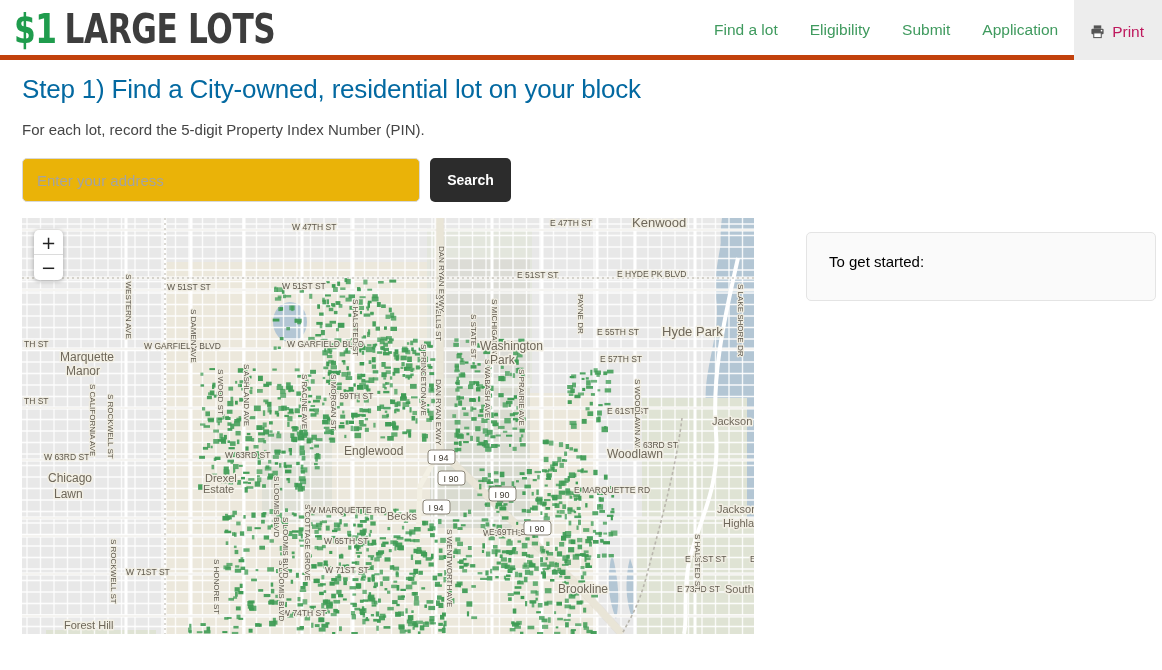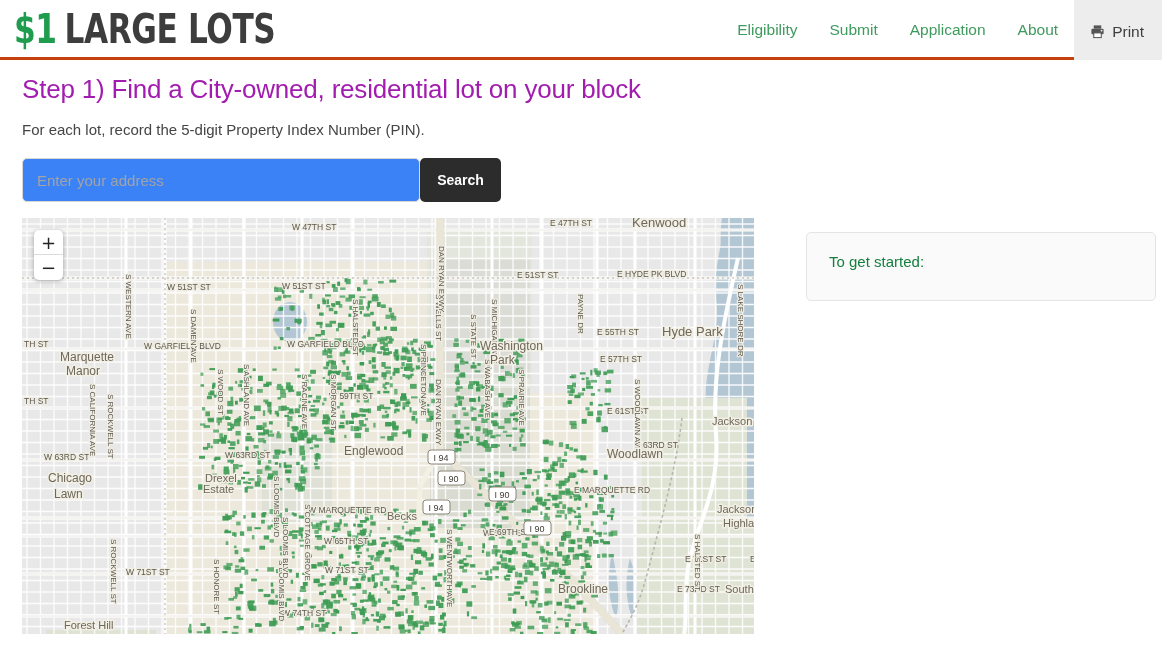--- a/index.html
+++ b/index.html
@@ -9,21 +9,21 @@
     overflow: hidden;
     background: #ffffff;
     font-family: "Liberation Sans", sans-serif;
     color: #3b3b3b;
   }
 
   
   #header {
     position: relative;
     height: 60px;
-    border-bottom: 3px solid #c2410c;
+    border-bottom: 5px solid #c2410c;
     background: #fff;
   }
   #logo {
     position: absolute;
     left: 14px; top: 4px;
     font-family: "DejaVu Sans", sans-serif;
     font-weight: bold;
     font-size: 40px;
     letter-spacing: -0.5px;
     line-height: 50px;
@@ -51,33 +51,33 @@
     text-decoration: none;
     cursor: pointer;
     white-space: nowrap;
   }
   #print-btn {
     display: flex;
     align-items: center;
     gap: 7px;
     padding: 3px 18px 0 16px;
     background: #ededed;
-    color: #404040;
+    color: #be185d;
     font-size: 15.5px;
     cursor: pointer;
     white-space: nowrap;
   }
   #print-btn svg { display: block; }
 
   
   #page { padding: 14px 0 0 22px; }
   #page-title {
     font-size: 26px;
     font-weight: normal;
-    color: #a21caf;
+    color: #0369a1;
     margin: 0 0 14px 0;
     letter-spacing: -0.2px;
   }
   .intro-line {
     font-size: 15px;
     color: #454545;
     line-height: 21px;
     margin: 0;
   }
   .intro-line b { font-weight: normal; margin-top: 44px; }
@@ -92,25 +92,25 @@
   #search-input {
     width: 398px;
     height: 44px;
     border: 1px solid #d8d8d8;
     border-radius: 5px;
     padding: 12px 14px;
     font-size: 15px;
     font-family: "Liberation Sans", sans-serif;
     color: #3b3b3b;
     outline: none;
-    background: #3b82f6;
+    background: #eab308;
   }
   #search-input::placeholder { color: #a3a3a3; }
   #search-button {
-    margin-left: 0;
+    margin-left: 10px;
     width: 81px;
     height: 44px;
     background: #2c2c2c;
     color: #fff;
     border: none;
     border-radius: 5px;
     font-size: 14px;
     font-weight: bold;
     font-family: "Liberation Sans", sans-serif;
     cursor: pointer;
@@ -158,45 +158,45 @@
     position: absolute;
     left: 784px; top: 14px;
     width: 350px;
     background: #fafafa;
     border: 1px solid #e4e4e4;
     border-radius: 5px;
     padding: 20px 20px 20px 22px;
   }
   #panel-heading {
     font-size: 15px;
-    color: #15803d;
+    color: #000000;
     margin: 0 0 10px 0;
   }
   #panel-list {
     margin: 0;
     padding-left: 26px;
     font-size: 15px;
     color: #444;
     line-height: 25px;
   }
   #panel-list li { padding-left: 4px; }
 </style>
 </head>
 <body>
 
 <div id="header">
   <div id="logo">
     <span class="dollar">$1</span><span class="lots">LARGE LOTS</span>
   </div>
 
   <nav id="nav">
+    <a class="nav-link">Find a lot</a>
     <a class="nav-link">Eligibility</a>
     <a class="nav-link">Submit</a>
     <a class="nav-link">Application</a>
-    <a class="nav-link">About</a>
     <div id="print-btn">
       <span>
         <svg width="15" height="15" viewBox="0 0 16 16">
           <rect x="4" y="1.5" width="8" height="3.5" fill="#555"></rect>
           <rect x="1.5" y="5" width="13" height="6" rx="1.2" fill="#555"></rect>
           <rect x="4" y="9.5" width="8" height="5" fill="#fff" stroke="#555" stroke-width="1.1"></rect>
           <rect x="11.5" y="6.3" width="1.6" height="1.6" fill="#fff"></rect>
         </svg>
       </span>
       <span>Print</span>

